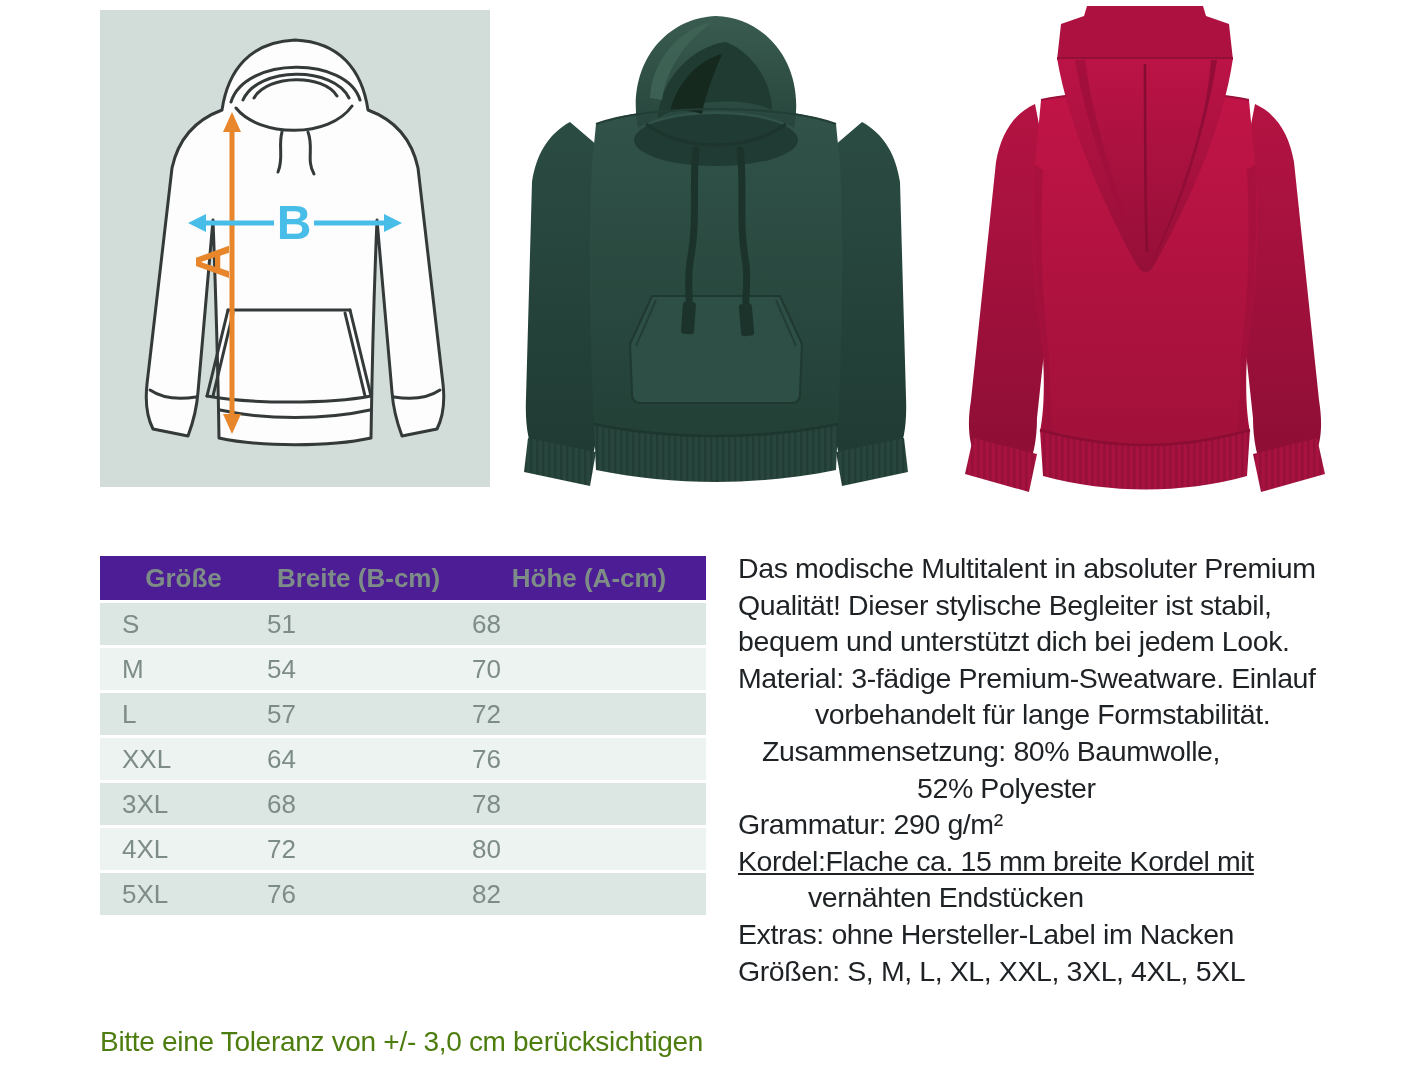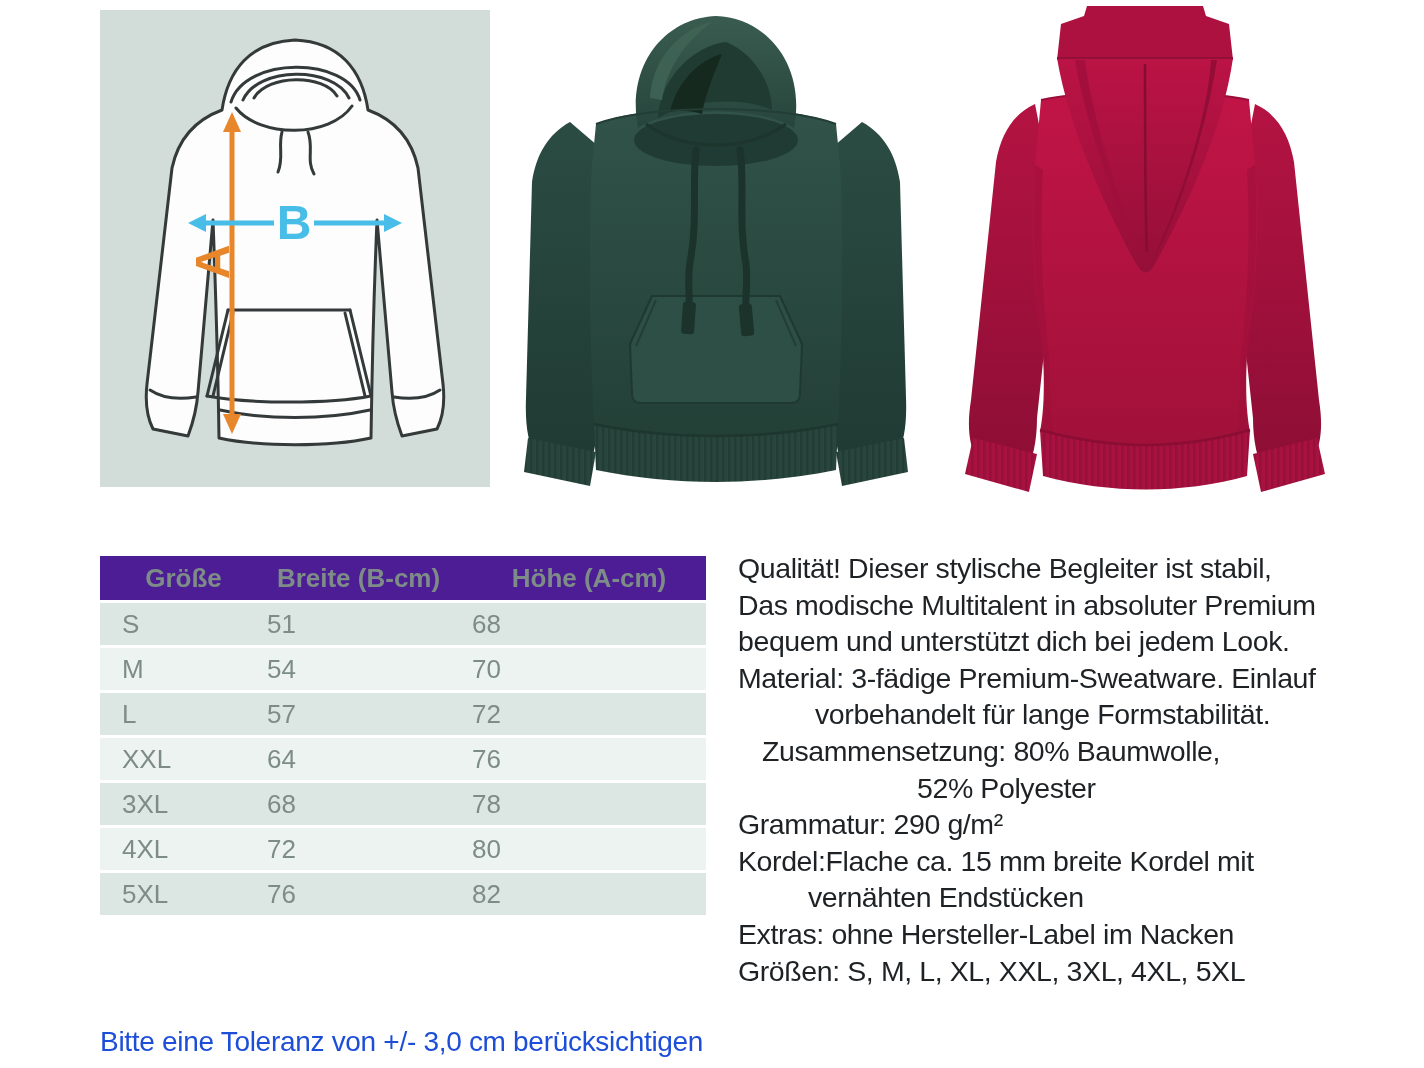--- a/index.html
+++ b/index.html
@@ -20,21 +20,21 @@
     font-weight:700;text-align:center;background:#4c1d95;height:44px;
     padding:0 0 0 22px;white-space:nowrap;overflow:hidden;
   }
   table.size-table td{
     height:42px;padding:0 0 0 22px;white-space:nowrap;overflow:hidden;
   }
   table.size-table tbody tr:nth-child(odd) td{background:#dce6e2;}
   table.size-table tbody tr:nth-child(even) td{background:#edf3f0;}
 
   .note{
-    position:absolute;left:100px;top:1026px;font-size:28px;color:#1d4ed8;
+    position:absolute;left:100px;top:1026px;font-size:28px;color:#4d7c0f;
     letter-spacing:-0.3px;white-space:nowrap;
   }
   .desc{
     position:absolute;left:738px;top:550px;width:680px;
     font-size:28.5px;line-height:36.6px;color:#1e2225;letter-spacing:-0.4px;
   }
   .desc .line{white-space:nowrap;}
   .desc .line.gap{}
 </style>
 </head>
@@ -251,27 +251,27 @@
           <td>5XL</td>
           <td>76</td>
           <td>82</td>
         </tr>
       </tbody>
   </table>
 
   <div class="note">Bitte eine Toleranz von +/- 3,0 cm berücksichtigen</div>
 
   <div class="desc">
+      <div class="line" style="padding-left: 0px;">Das modische Multitalent in absoluter Premium</div>
       <div class="line" style="padding-left: 0px;">Qualität! Dieser stylische Begleiter ist stabil,</div>
-      <div class="line" style="padding-left: 0px;">Das modische Multitalent in absoluter Premium</div>
       <div class="line" style="padding-left: 0px;">bequem und unterstützt dich bei jedem Look.</div>
       <div class="line gap" style="padding-left: 0px;">Material: 3-fädige Premium-Sweatware. Einlauf</div>
       <div class="line" style="padding-left: 77px;">vorbehandelt für lange Formstabilität.</div>
       <div class="line" style="padding-left: 0px; margin-left: 24px;">Zusammensetzung: 80% Baumwolle,</div>
       <div class="line" style="padding-left: 179px;">52% Polyester</div>
       <div class="line" style="padding-left: 0px;">Grammatur: 290 g/m²</div>
-      <div class="line" style="padding-left: 0px;">Kordel:Flache ca. 15 mm breite Kordel mit</div>
+      <div class="line" style="padding-left: 0px; text-decoration: underline;">Kordel:Flache ca. 15 mm breite Kordel mit</div>
       <div class="line" style="padding-left: 70px;">vernähten Endstücken</div>
       <div class="line" style="padding-left: 0px;">Extras: ohne Hersteller-Label im Nacken</div>
       <div class="line gap" style="padding-left: 0px;">Größen: S, M, L, XL, XXL, 3XL, 4XL, 5XL</div>
     </div>
 
 </div>
 
 </body></html>

